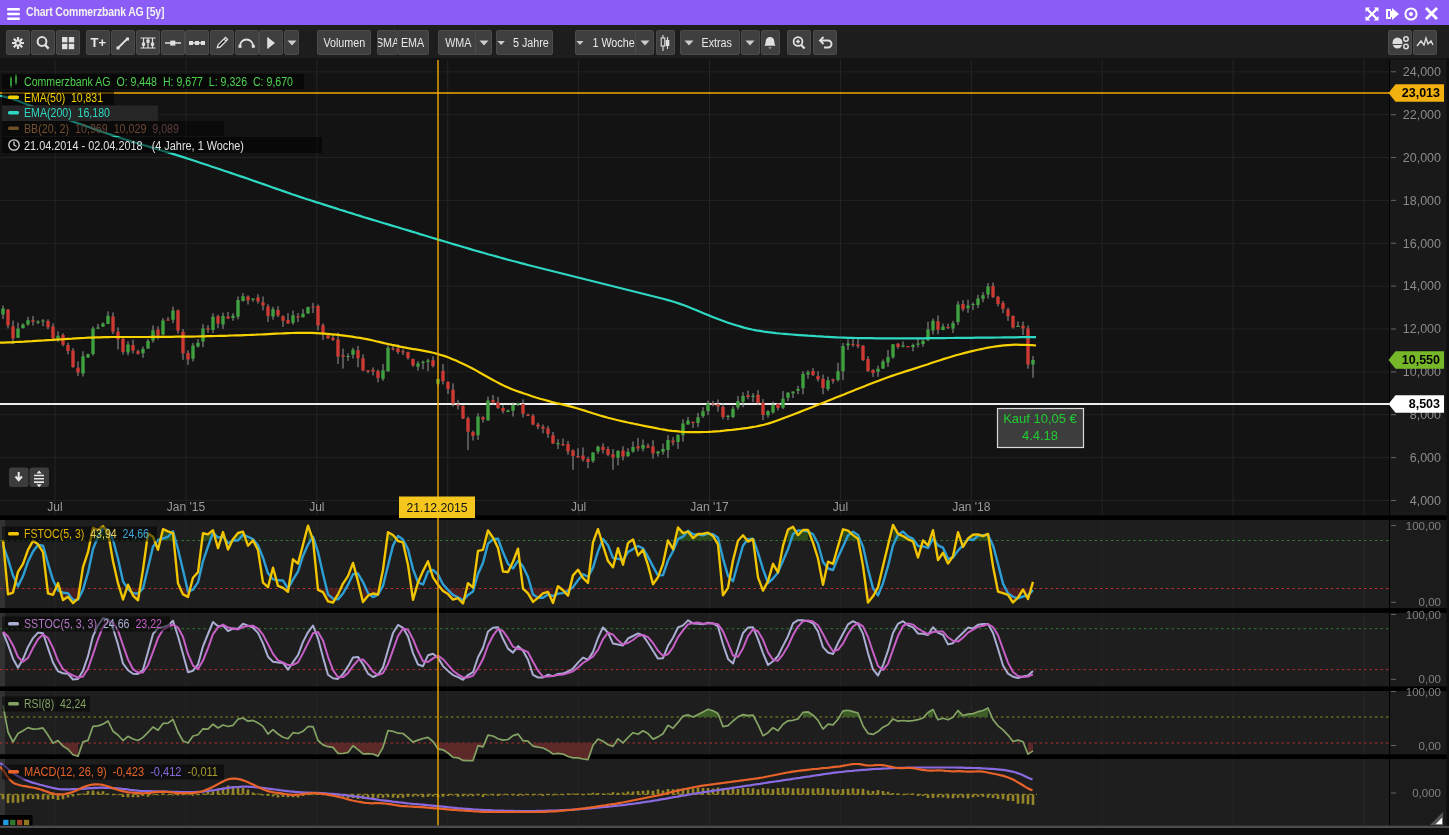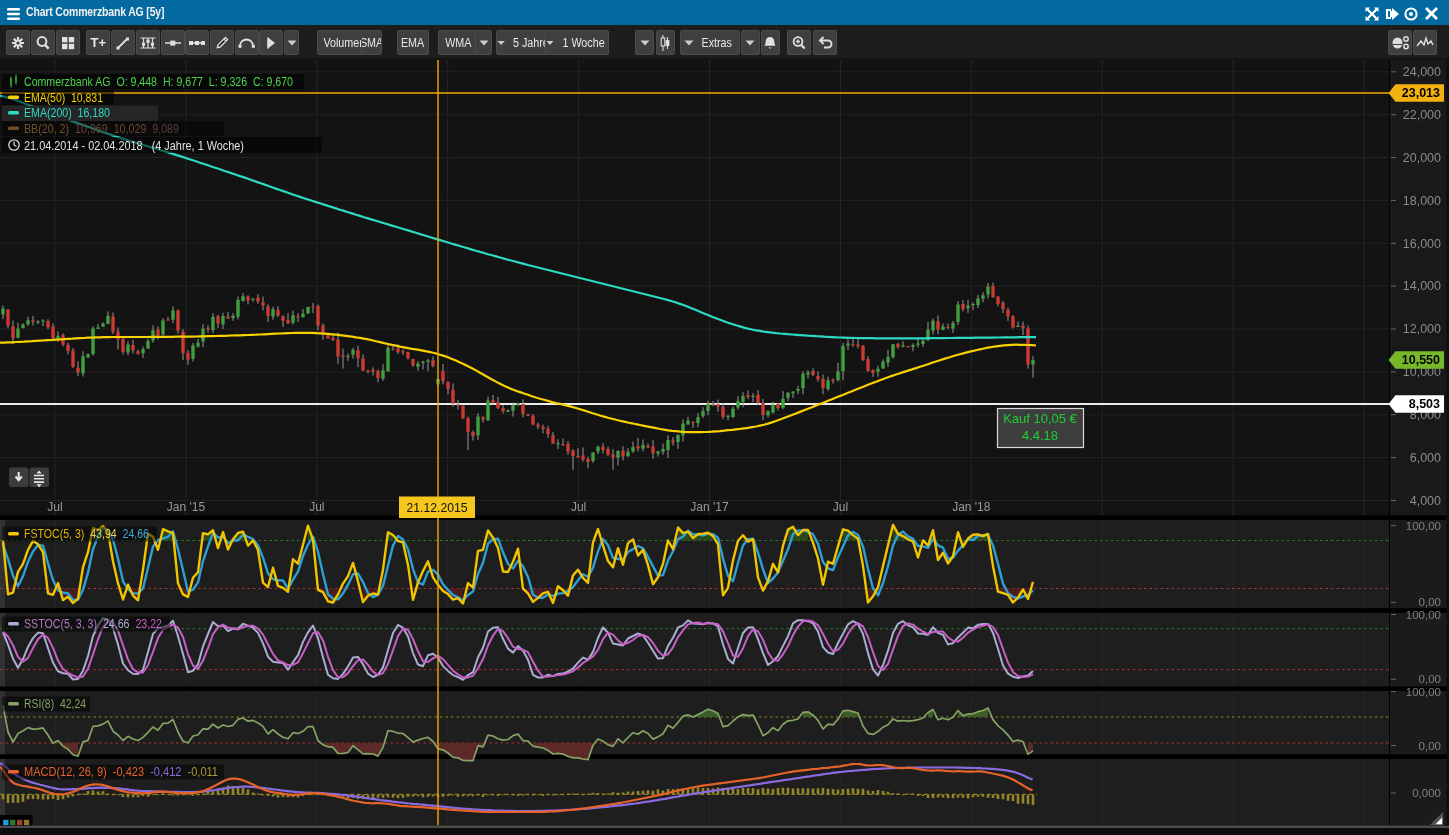--- a/index.html
+++ b/index.html
@@ -1,16 +1,16 @@
 <!DOCTYPE html>
 <html><head><meta charset="utf-8"><style>
 * { margin:0; padding:0; box-sizing:border-box; }
 html,body { width:1449px; height:835px; background:#141414; overflow:hidden;
   font-family:"Liberation Sans", sans-serif; }
-#titlebar { position:absolute; left:0; top:0; width:1449px; height:25px; background:#0369a1; }
+#titlebar { position:absolute; left:0; top:0; width:1449px; height:25px; background:#8b5cf6; }
 #titlebar .ham { position:absolute; left:7px; top:8px; }
 #titlebar .title { position:absolute; left:26px; top:5px; font-size:12.5px; font-weight:600;
   color:#f2f2f2; letter-spacing:-0.2px; transform:scaleX(0.84); transform-origin:left center; }
 .ti { position:absolute; top:7px; }
 #toolbar { position:absolute; left:0; top:25px; width:1449px; height:33px; background:#1d1d1d; }
 .tb { position:absolute; top:5px; height:25px; background:#3f3f3f; border:1px solid #4b4b4b;
   border-radius:2px; display:flex; align-items:center; justify-content:center; white-space:nowrap; overflow:hidden; }
 .bt { font-size:12.5px; color:#e8e8e8; white-space:nowrap; transform:scaleX(0.86); }
 #chart { position:absolute; left:0; top:58px; }
 </style></head>
@@ -126,41 +126,41 @@
       </svg>
     </div>
     <div class="tb" style="left:284.2px;width:15px">
       <svg width="10" height="6" viewBox="0 0 10 6">
         <path d="M0.5 0.5h9L5 5.5z" fill="#ccc"></path>
       </svg>
     </div>
     <div class="tb" style="left:317px;width:54px">
       <span class="bt">Volumen</span>
     </div>
-    <div class="tb" style="left:361px;width:21px">
+    <div class="tb" style="left:377px;width:21px">
       <span class="bt">SMA</span>
     </div>
     <div class="tb" style="left:397px;width:32px">
       <span class="bt">EMA</span>
     </div>
     <div class="tb" style="left:438px;width:40px">
       <span class="bt">WMA</span>
     </div>
     <div class="tb" style="left:475px;width:17px">
       <svg width="10" height="6" viewBox="0 0 10 6">
         <path d="M0.5 0.5h9L5 5.5z" fill="#ccc"></path>
       </svg>
     </div>
     <div class="tb" style="left:496px;width:57px">
       <svg width="10" height="6" viewBox="0 0 10 6">
         <path d="M0.5 0.5h9L5 5.5z" fill="#ccc"></path>
       </svg>
       <span class="bt" style="margin-left:5px">5 Jahre</span>
     </div>
-    <div class="tb" style="left:545px;width:64px">
+    <div class="tb" style="left:575px;width:64px">
       <svg width="10" height="6" viewBox="0 0 10 6">
         <path d="M0.5 0.5h9L5 5.5z" fill="#ccc"></path>
       </svg>
       <span class="bt" style="margin-left:5px">1 Woche</span>
     </div>
     <div class="tb" style="left:635px;width:19px">
       <svg width="10" height="6" viewBox="0 0 10 6">
         <path d="M0.5 0.5h9L5 5.5z" fill="#ccc"></path>
       </svg>
     </div>

